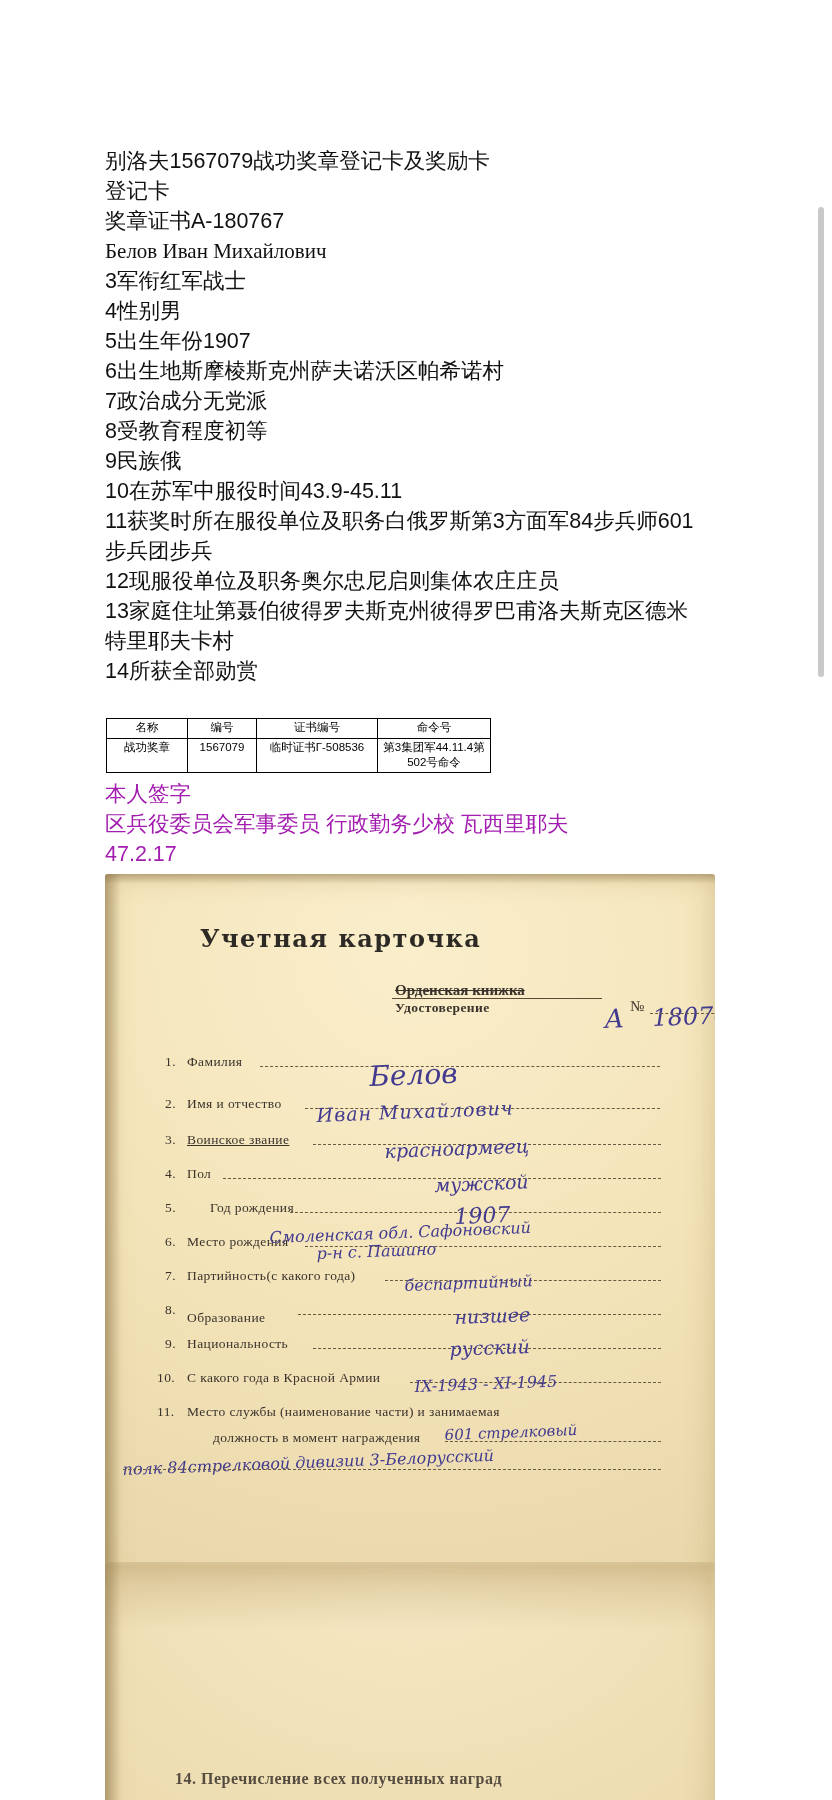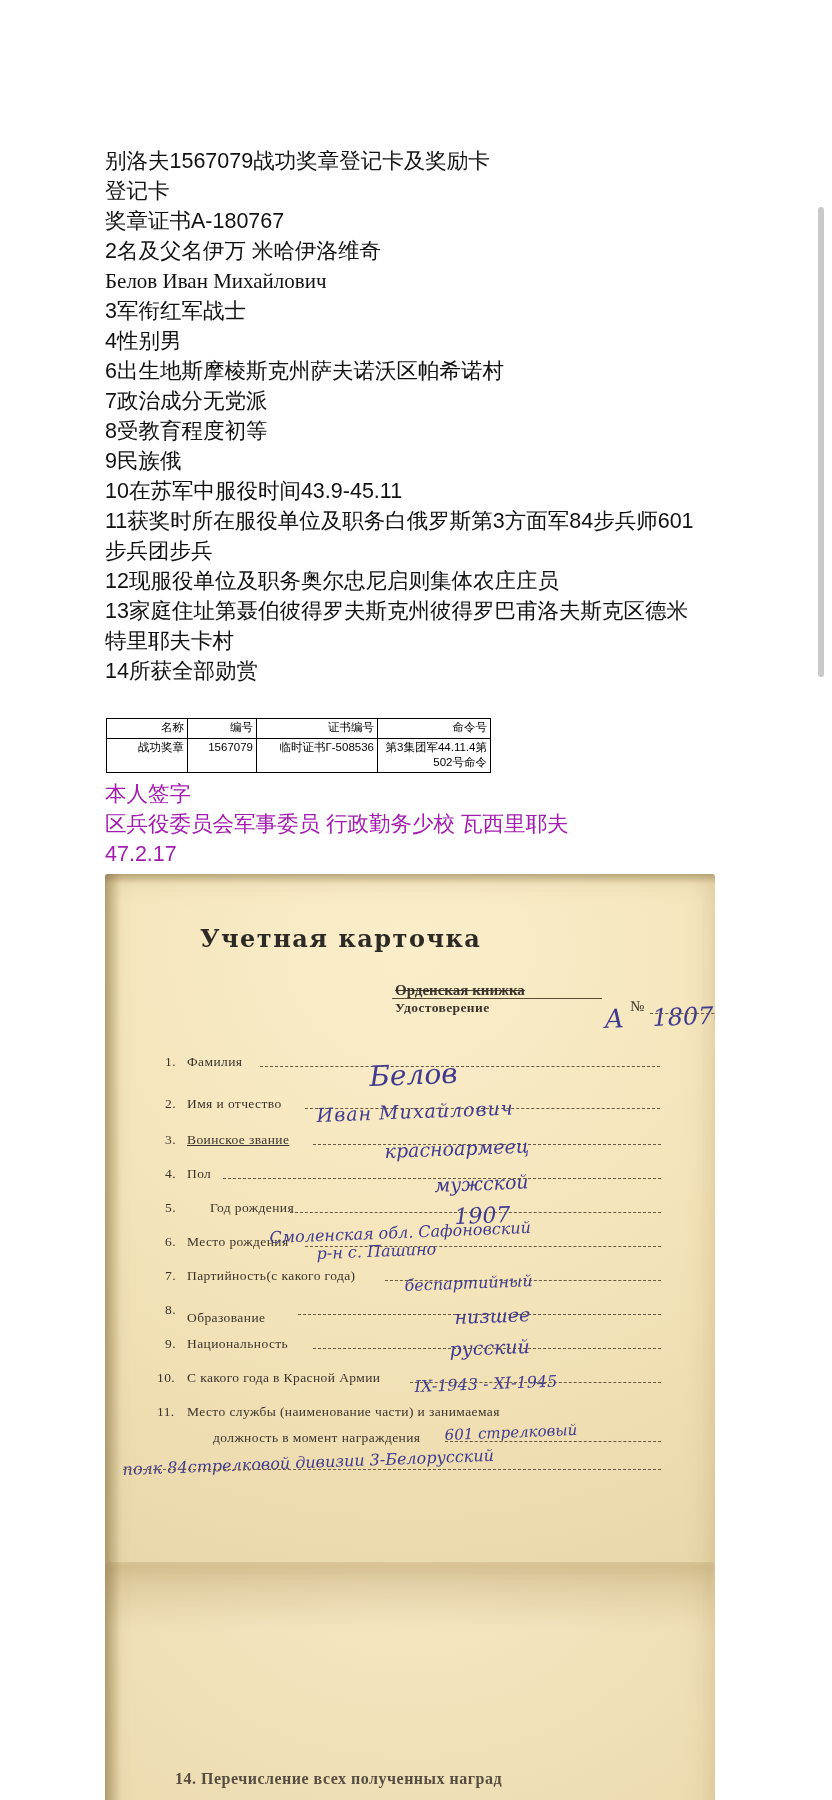--- a/index.html
+++ b/index.html
@@ -33,21 +33,21 @@
     border-collapse:collapse;
     font-size:11.5px;
     line-height:15px;
     color:#000;
     table-layout:fixed;
     width:360px;
   }
   .awards-table td,.awards-table th{
     border:1px solid #000;
     padding:1px 3px;
-    text-align:right;
+    text-align:center;
     font-weight:normal;
     vertical-align:top;
   }
   .awards-table .c0{width:74px;}
   .awards-table .c1{width:62px;}
   .awards-table .c2{width:114px;}
   .awards-table .c3{width:106px;}
   .awards-table tr{height:20px;}
   .awards-table tbody tr{height:34px;}
   
@@ -162,24 +162,24 @@
 </style>
 </head>
 <body>
 
 <div class="page">
 
   <div class="text-block">
     <div class="tline">别洛夫1567079战功奖章登记卡及奖励卡</div>
     <div class="tline">登记卡</div>
     <div class="tline">奖章证书A-180767</div>
-    <div class="tline">2名及父名伊万 米哈伊洛维奇</div>
     <div class="tline ru">Белов Иван Михайлович</div>
     <div class="tline">3军衔红军战士</div>
     <div class="tline">4性别男</div>
+    <div class="tline">5出生年份1907</div>
     <div class="tline">6出生地斯摩棱斯克州萨夫诺沃区帕希诺村</div>
     <div class="tline">7政治成分无党派</div>
     <div class="tline">8受教育程度初等</div>
     <div class="tline">9民族俄</div>
     <div class="tline">10在苏军中服役时间43.9-45.11</div>
     <div class="tline">11获奖时所在服役单位及职务白俄罗斯第3方面军84步兵师601步兵团步兵</div>
     <div class="tline">12现服役单位及职务奥尔忠尼启则集体农庄庄员</div>
     <div class="tline">13家庭住址第聂伯彼得罗夫斯克州彼得罗巴甫洛夫斯克区德米特里耶夫卡村</div>
     <div class="tline">14所获全部勋赏</div>
   </div>

